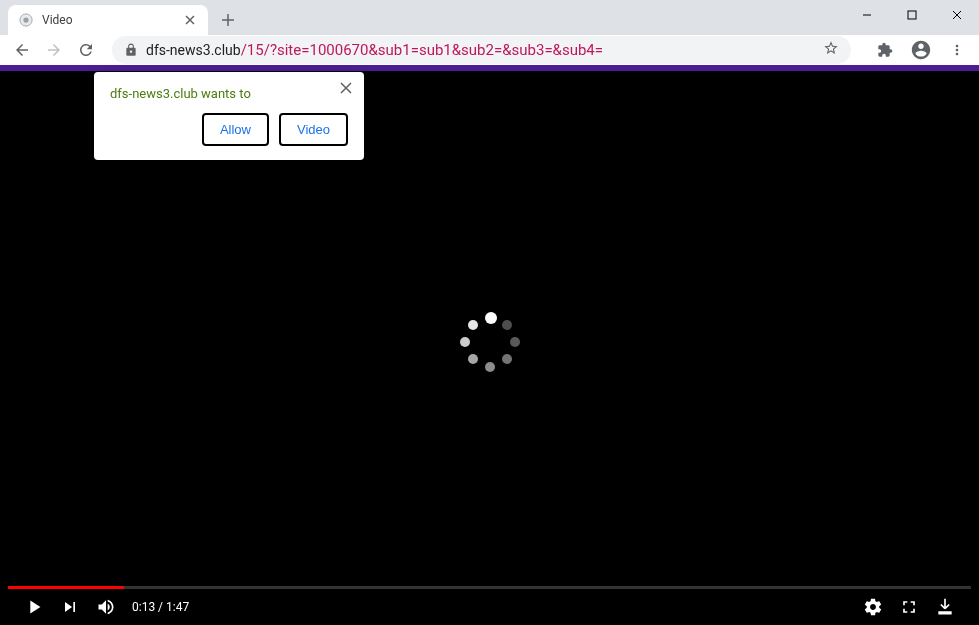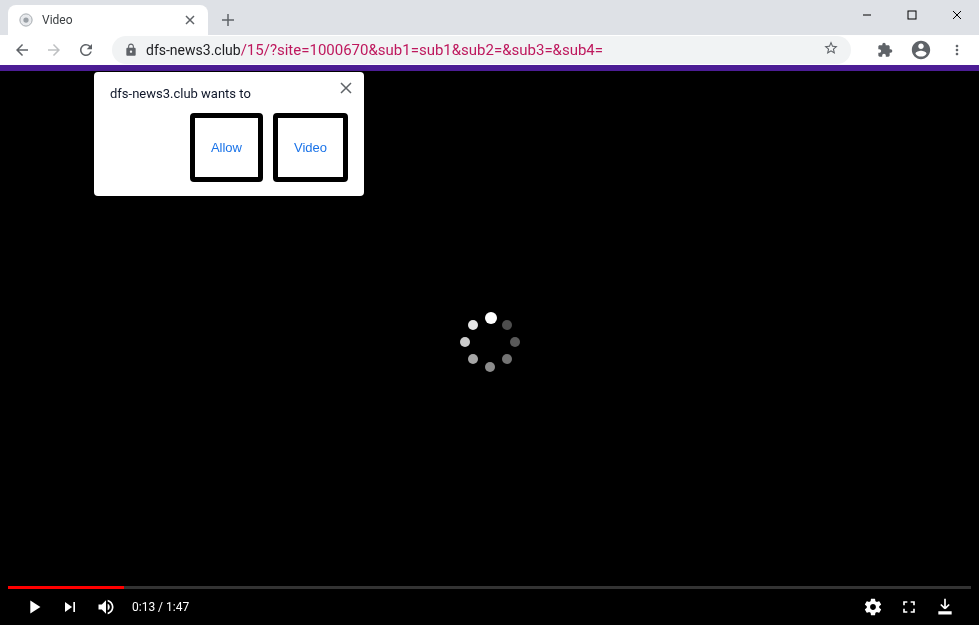--- a/index.html
+++ b/index.html
@@ -48,26 +48,26 @@
     
     
     .video-controls { position: absolute; bottom: 0; left: 0; right: 0; height: 36px; display: flex; align-items: center; padding: 0 16px; }
     .vc-btn { width: 36px; height: 36px; display: flex; align-items: center; justify-content: center; cursor: pointer; color: #fff; }
     .vc-time { color: #fff; font-size: 12px; margin-left: 8px; }
     .vc-spacer { flex: 1; }
     
     
     .notification-popup { position: absolute; top: 72px; left: 94px; width: 270px; background: #fff; box-shadow: 0 2px 10px rgba(0,0,0,0.2); border-radius: 4px; padding: 14px 16px 14px 16px; z-index: 100; }
     .popup-close { position: absolute; top: 6px; right: 8px; cursor: pointer; color: #5f6368; font-size: 16px; width: 20px; height: 20px; display: flex; align-items: center; justify-content: center; }
-    .popup-title { font-size: 13px; color: #0f172a; margin-bottom: 12px; }
+    .popup-title { font-size: 13px; color: #4d7c0f; margin-bottom: 12px; }
     .popup-row { display: flex; align-items: center; gap: 14px; margin-bottom: 18px; }
     .popup-bell { color: #5f6368; }
     .popup-text { font-size: 12px; color: #3c4043; }
     .popup-buttons { display: flex; justify-content: flex-end; gap: 10px; }
-    .popup-btn { padding: 22px 16px; border: 5px solid #000000; background: #fff; color: #1a73e8; font-size: 13px; border-radius: 4px; cursor: pointer; }
+    .popup-btn { padding: 7px 16px; border: 2px solid #000000; background: #fff; color: #1a73e8; font-size: 13px; border-radius: 4px; cursor: pointer; }
   </style>
 </head>
 <body>
 
 <div class="titlebar">
   <div class="tab">
     <span class="tab-favicon">
       <svg width="14" height="14" viewBox="0 0 16 16">
           <circle cx="8" cy="8" r="7" fill="#e8eaed" stroke="#9aa0a6" stroke-width="1"></circle>
           <circle cx="8" cy="8" r="3" fill="#9aa0a6"></circle>

